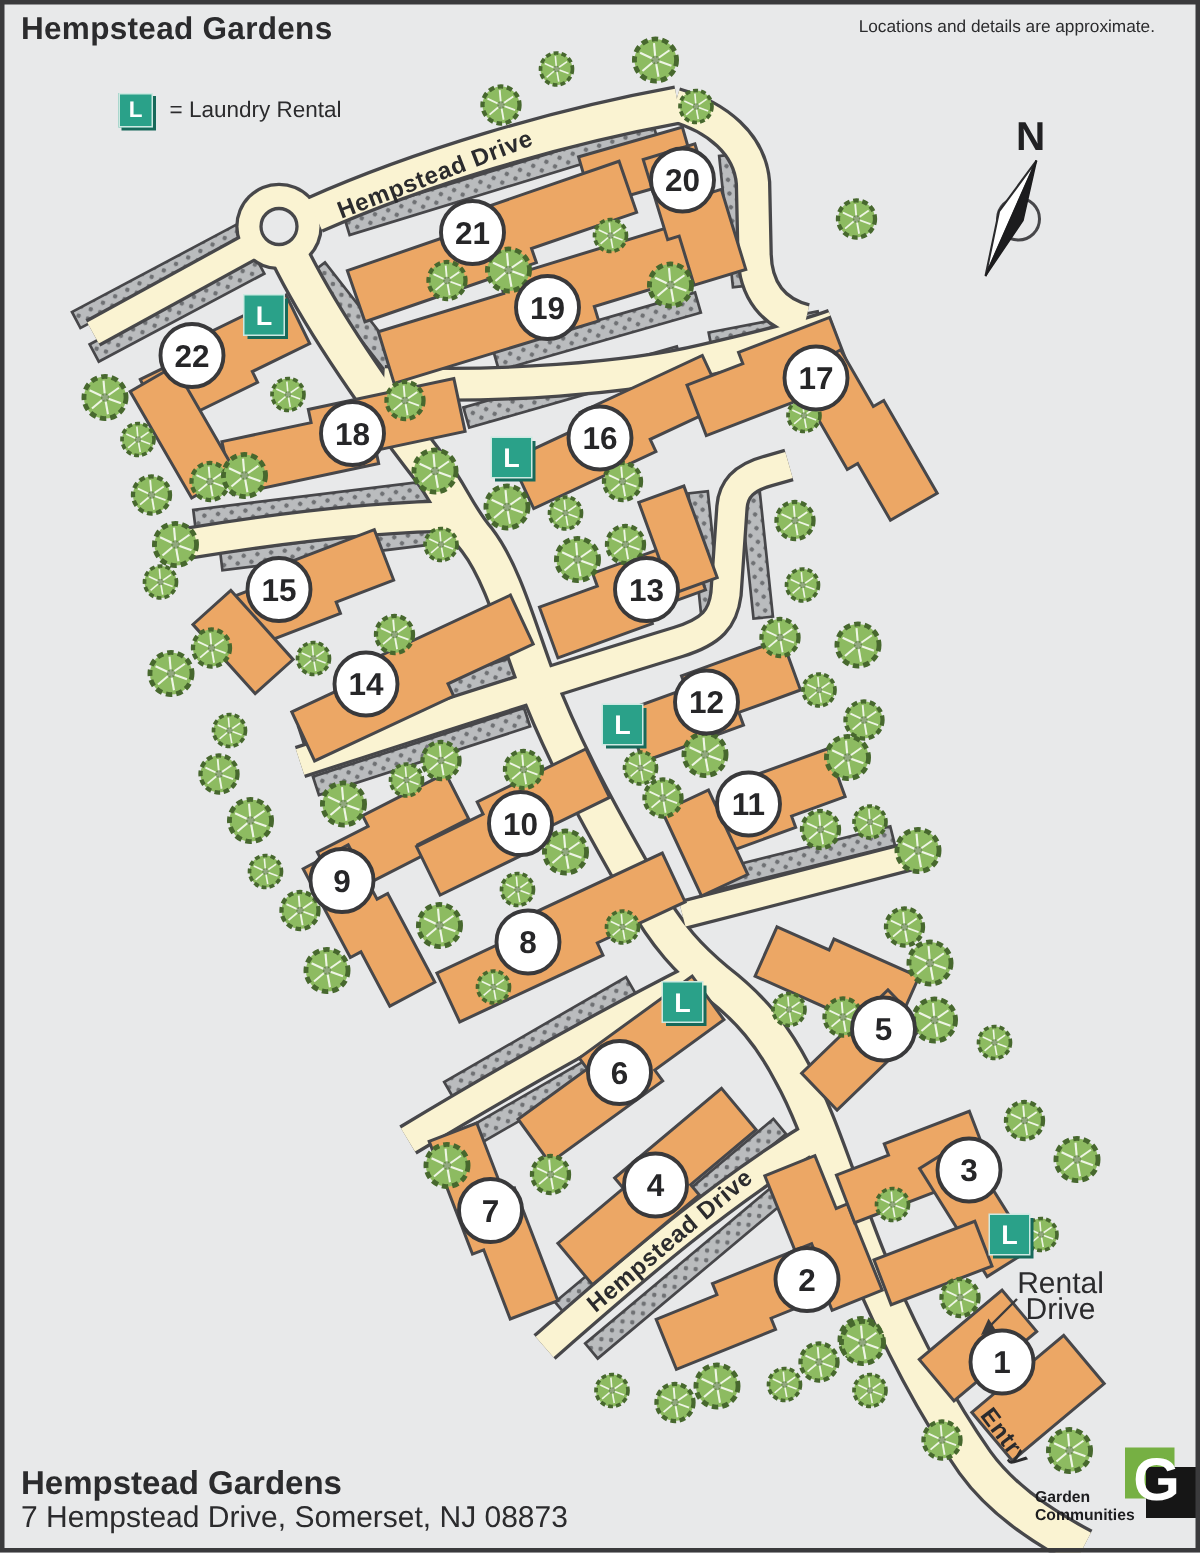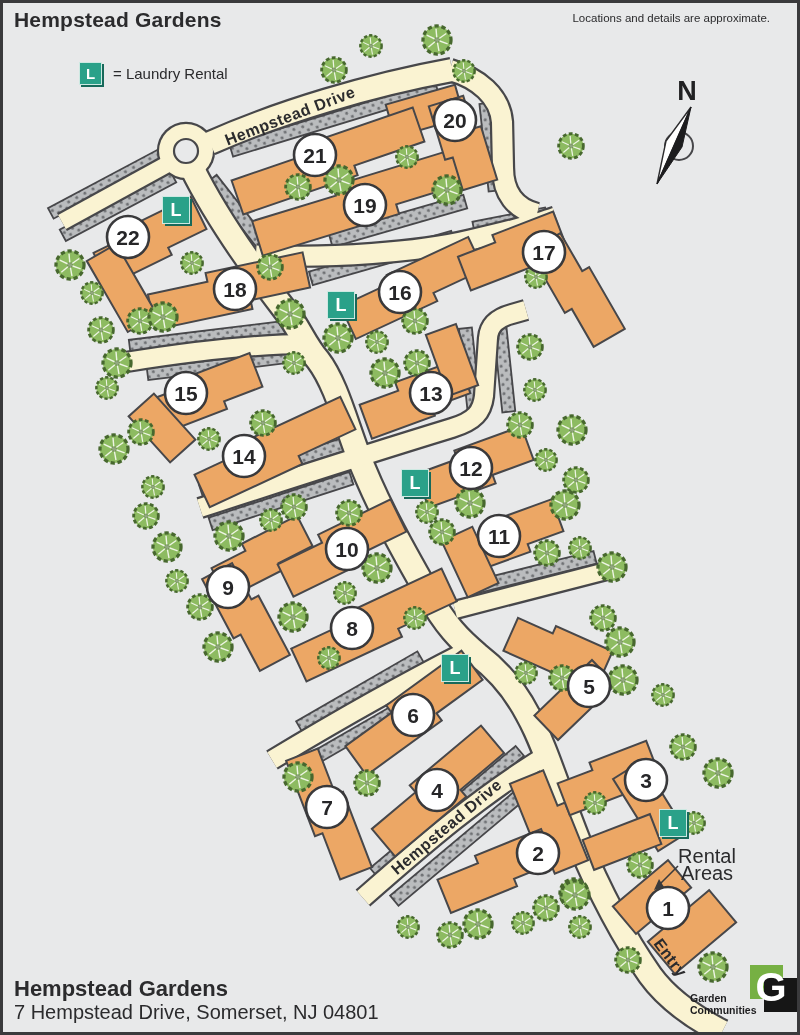--- a/index.html
+++ b/index.html
@@ -397,26 +397,26 @@
 
 <div class="legend">
   <div class="legend-row">
     <div class="swatch-laundry">L</div>
     <div class="legend-label">= Laundry Rental</div>
   </div>
 </div>
 
 <div class="rental">
   <div>Rental</div>
-  <div>Areas</div>
+  <div>Drive</div>
 </div>
 
 <div class="footer">
   <div class="footer-name">Hempstead Gardens</div>
-  <div class="footer-address">7 Hempstead Drive, Somerset, NJ 04801</div>
+  <div class="footer-address">7 Hempstead Drive, Somerset, NJ 08873</div>
 </div>
 
 <div class="logo">
   <div class="logo-green"></div>
   <div class="logo-black"></div>
   <div class="logo-g">G</div>
   <div class="logo-text">
     <div>Garden</div>
     <div>Communities</div>
   </div>

